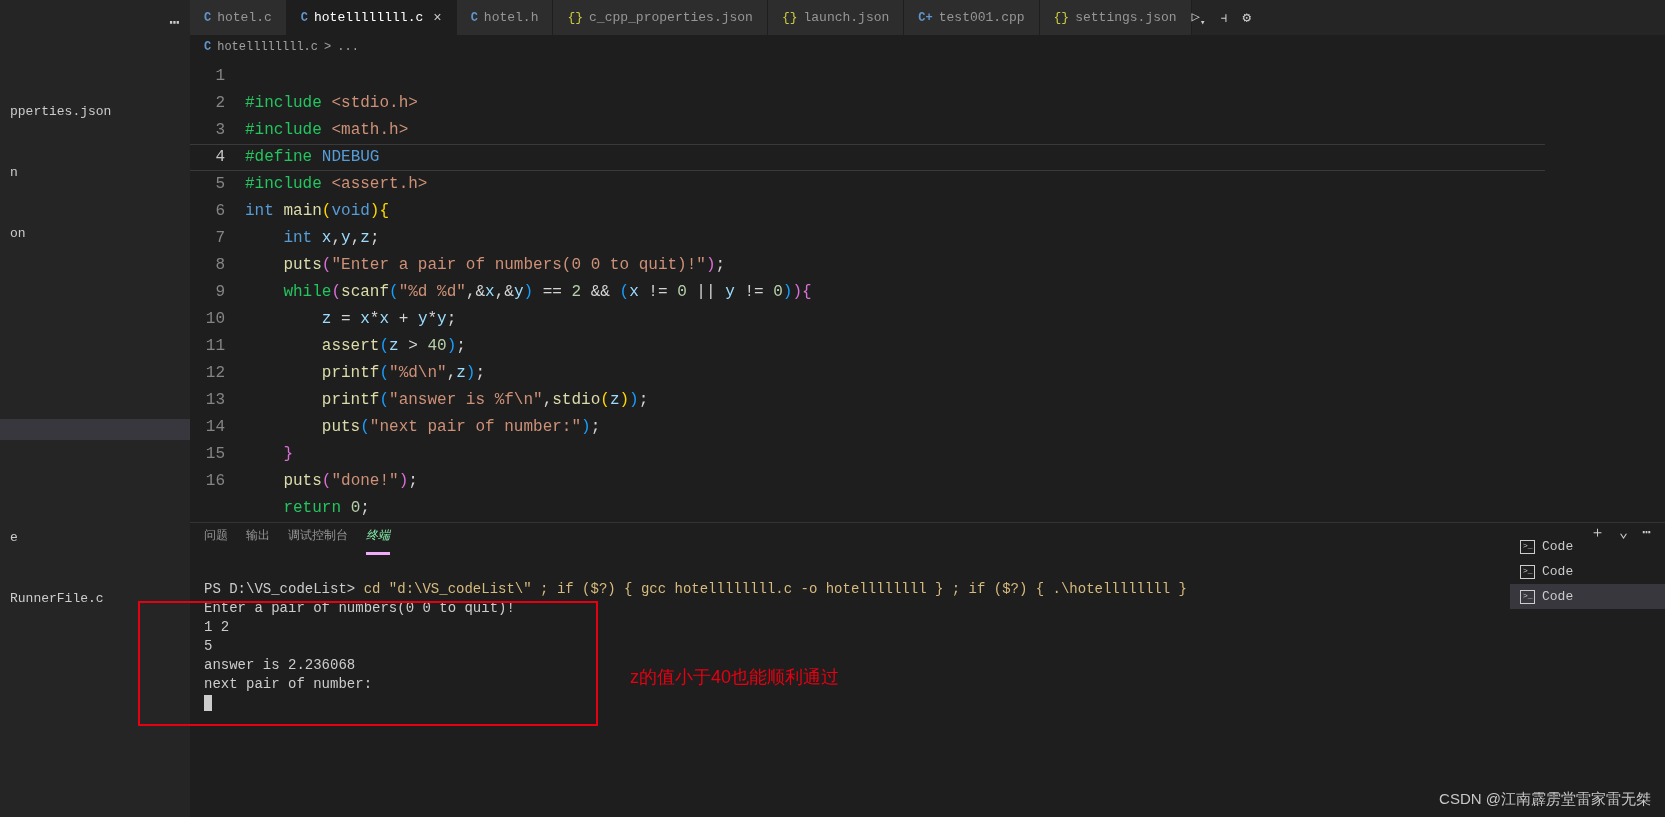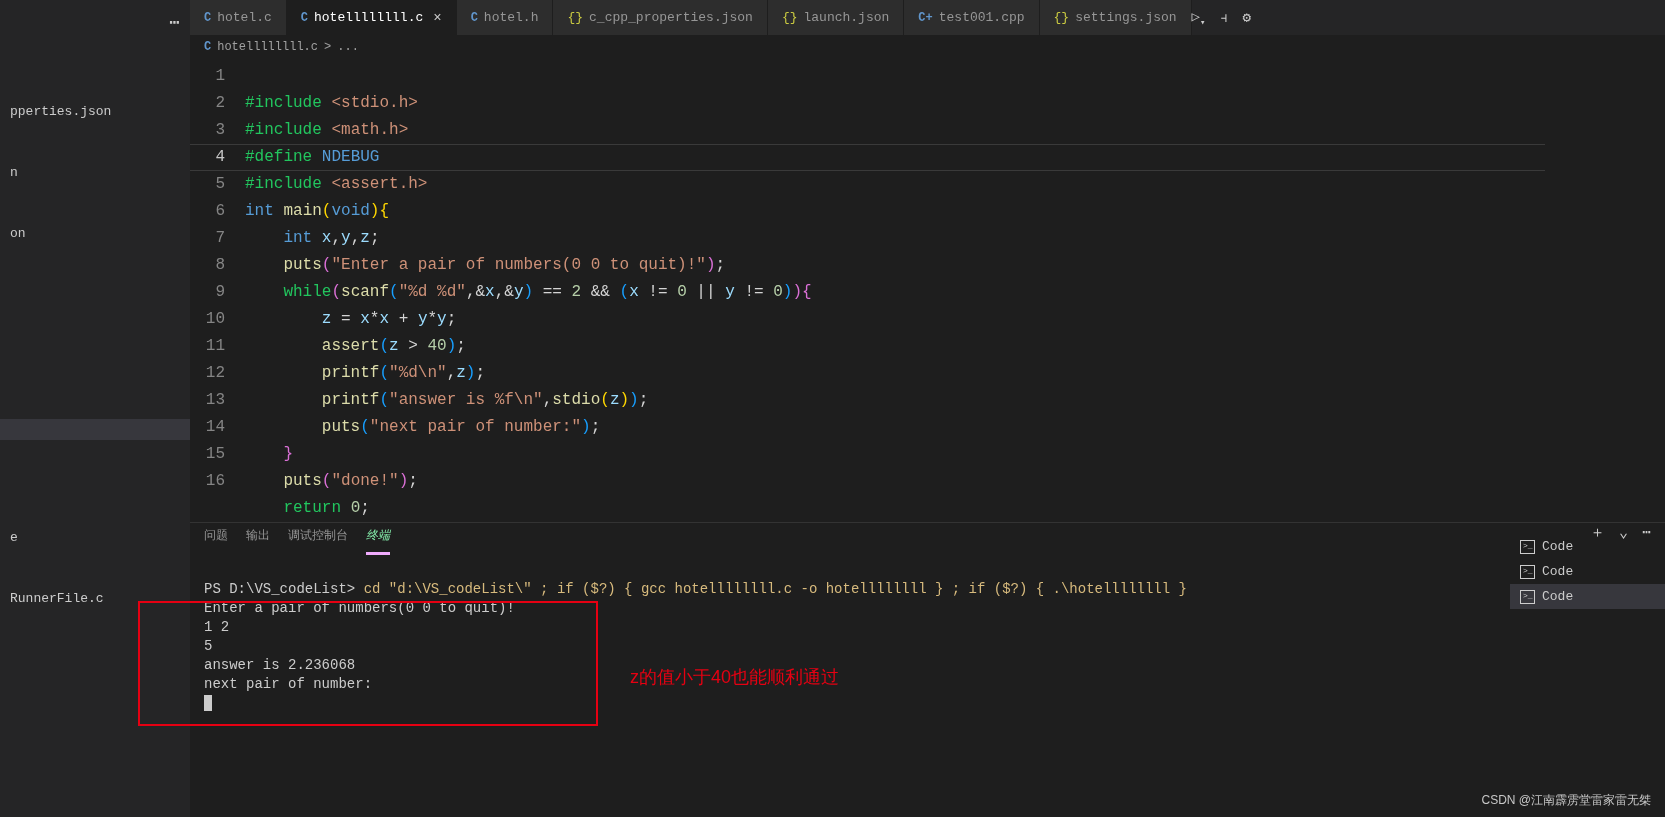--- a/index.html
+++ b/index.html
@@ -226,21 +226,21 @@
   white-space: nowrap;
   overflow: hidden;
   margin-top: 40px;
 }
 .left-explorer .item.sel { background: #37373d; }
 .watermark {
   position: absolute;
   bottom: 8px;
   right: 14px;
   color: #c8c8c8;
-  font-size: 12px;
+  font-size: 15px;
   font-family: "Microsoft YaHei", sans-serif;
 }
 </style>
 </head>
 <body>
 
 <div class="top-area">
   <div class="sidebar-stub">
     <div class="more-icon">⋯</div>
   </div>

